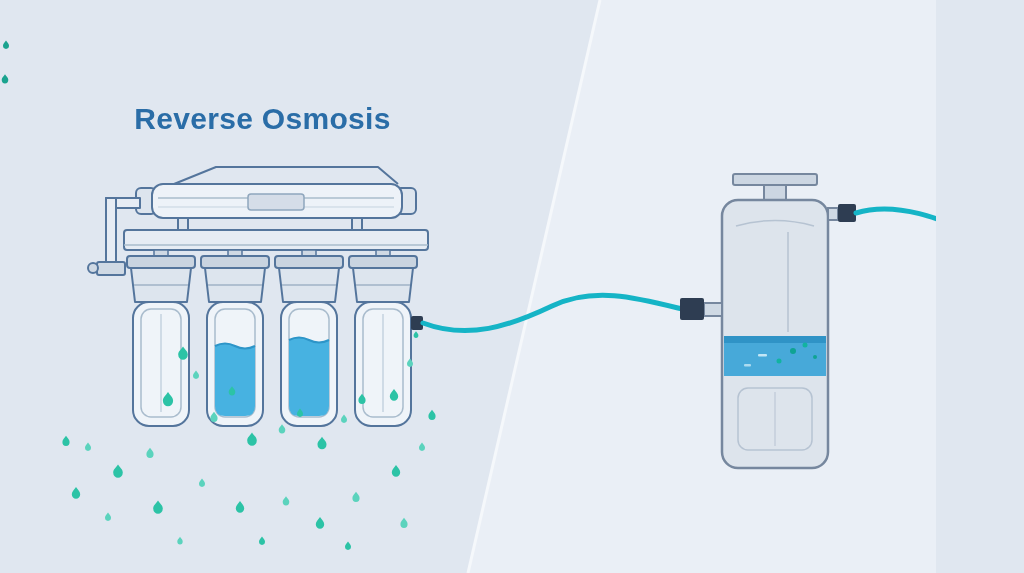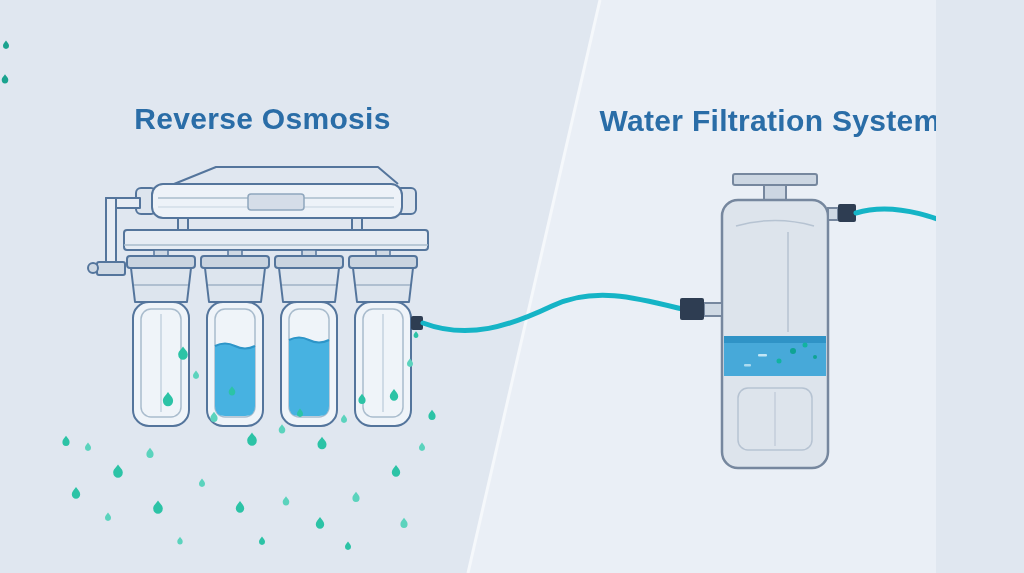--- a/index.html
+++ b/index.html
@@ -181,15 +181,14 @@
     <g>
       <rect x="828" y="208" width="10" height="12" fill="#cfd9e4" stroke="#76879e" stroke-width="2"></rect>
       <rect x="838" y="204" width="18" height="18" rx="2" fill="#2e3d52"></rect>
     </g>
   </g>
 
   <path d="M856,213 C902,199 950,223 1024,252" fill="none" stroke="#15b4c6" stroke-width="5" stroke-linecap="round"></path>
 </svg>
 
 <div class="panel-title left">Reverse Osmosis</div>
-<div class="panel-title right">Water Filtration System</div>
 
 </div>
 
 </body></html>

